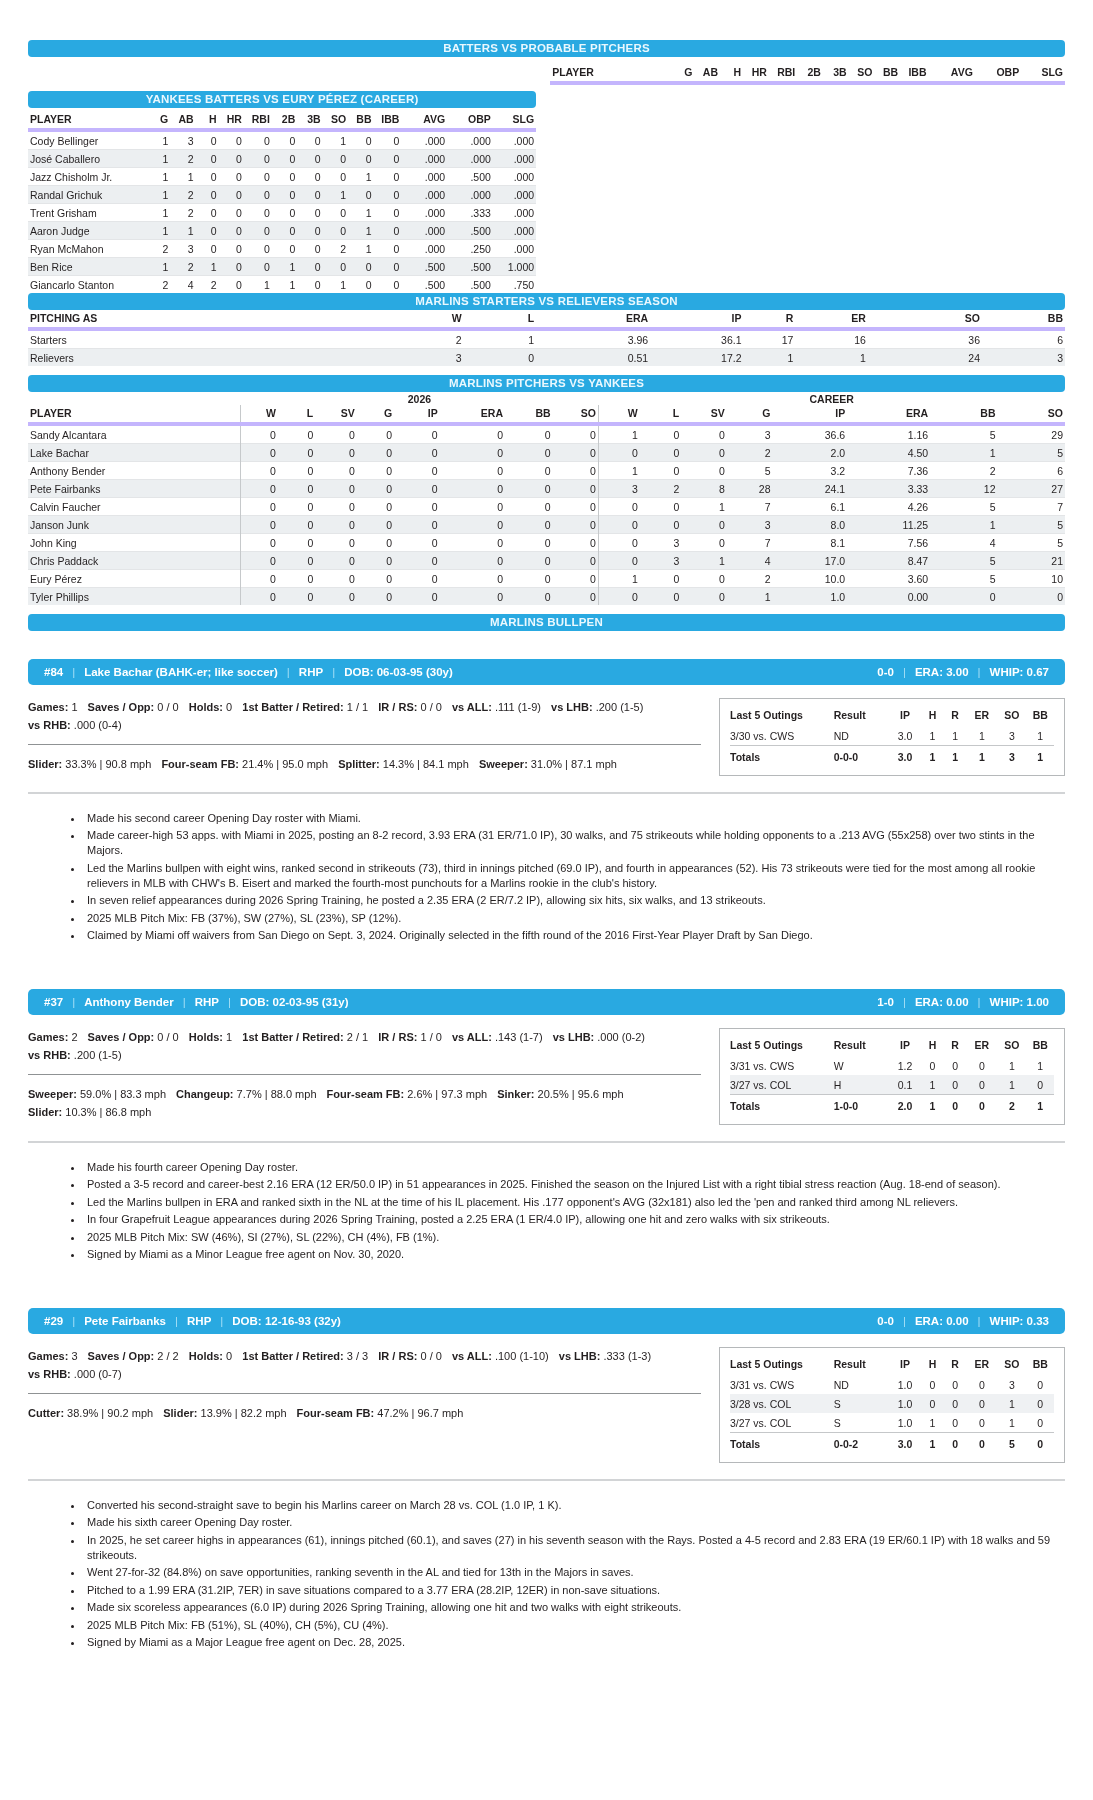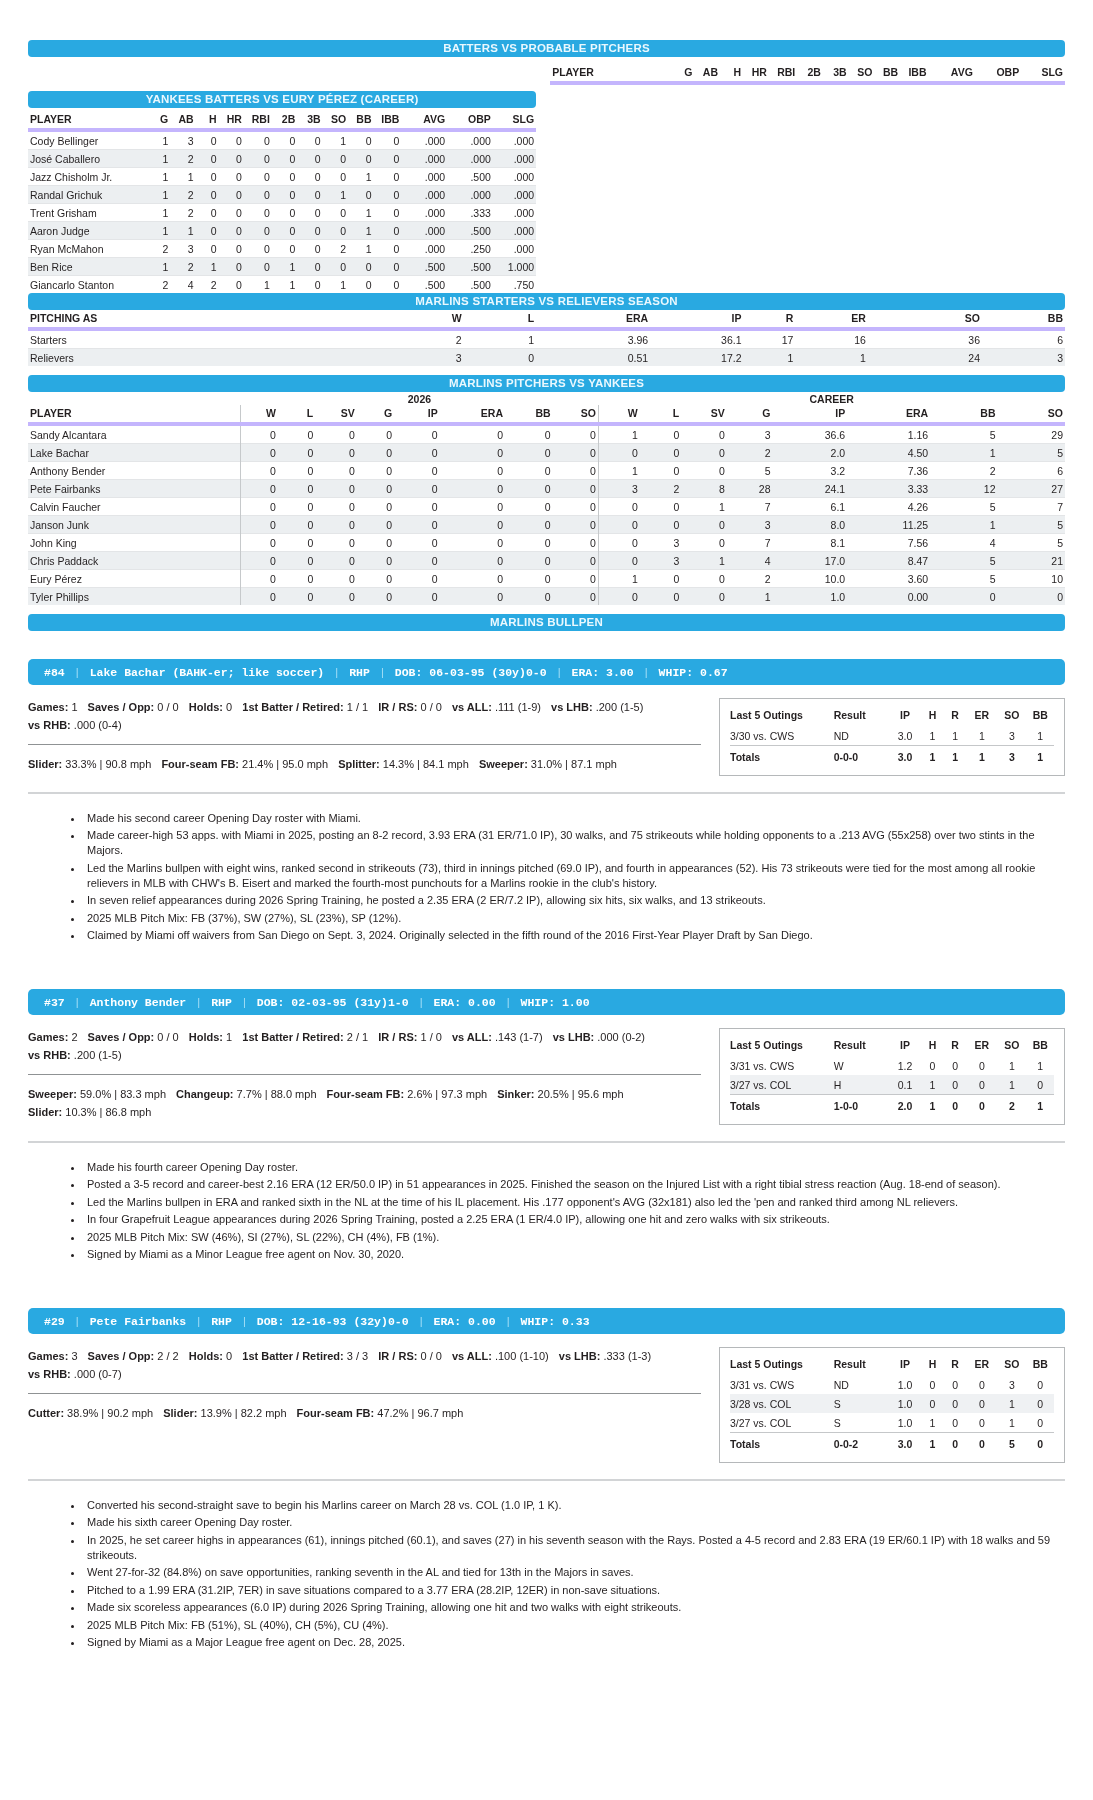--- a/index.html
+++ b/index.html
@@ -32,22 +32,22 @@
   table.stat th.div, table.stat td.div{ border-left:1px solid #c6c9cb; }
 
   .section-banner{ }
   #pitchers-banner{ margin-top:9px; }
   #bullpen-banner{ margin-top:9px; }
 
   .card{ margin-top:28px; }
   .card + .card{ margin-top:46px; }
   .pbar{
     background:var(--blue); color:#fff; height:26px; border-radius:5px;
-    display:flex; align-items:center;
-    padding:0 16px; font-size:11.5px; font-weight:bold;font-family:Liberation Mono, monospace;
+    display:flex; justify-content:space-between; align-items:center;
+    padding:0 16px; font-size:11.5px; font-weight:bold;
   }
   .pbar .sep{ color:#A6DFF6; font-weight:normal; margin:0 9px; }
   .crow{ display:flex; gap:18px; margin-top:13px; align-items:flex-start; }
   .cleft{ flex:1; font-size:11px; }
   .statline{ margin:0; line-height:18px; }
   .statline .seg{ margin-right:7px; white-space:nowrap; }
   .hrL{ border-top:1.5px solid #8f9294; margin:10px 0; }
   .obox{ width:346px; border:1.5px solid #b5b8ba; padding:7px 10px 8px; }
   table.otable{ width:100%; border-collapse:collapse; table-layout:fixed; font-size:10.5px; }
   table.otable th{ font-weight:bold; text-align:center; padding:3px 0 5px; white-space:nowrap; }

